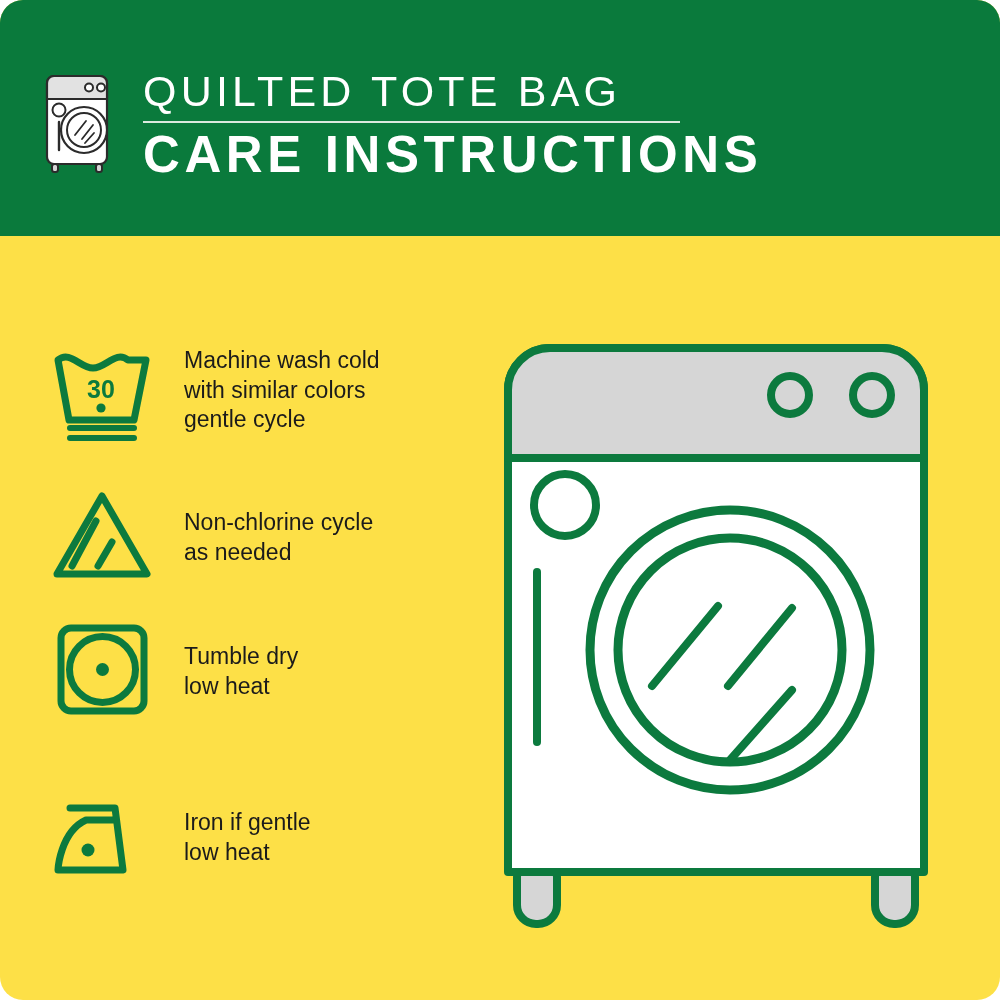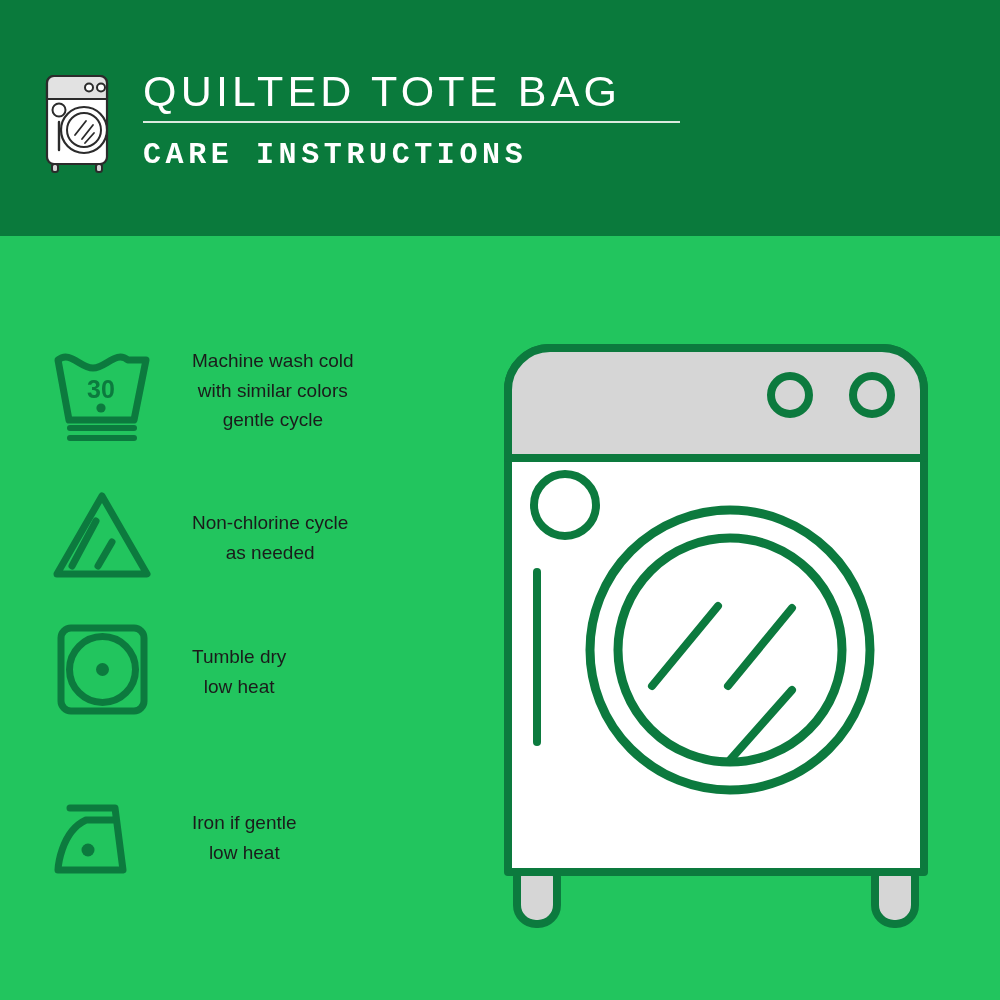--- a/index.html
+++ b/index.html
@@ -8,22 +8,23 @@
     padding: 0;
     background: #ffffff;
   }
   body {
     font-family: "Liberation Sans", sans-serif;
   }
   #page {
     position: relative;
     width: 1000px;
     height: 1000px;
-    background: #22c55e;
+    background: #fde047;
     overflow: hidden;
+    border-radius: 23px;
   }
 
   
   .header-band {
     position: absolute;
     left: 0;
     top: 0;
     width: 1000px;
     height: 236px;
     background: #0a7a3c;
@@ -52,22 +53,22 @@
   }
   .title-rule {
     margin-top: 5px;
     margin-bottom: 7px;
     width: 537px;
     height: 1.5px;
     background: #dceadf;
   }
   .title-sub {
     color: #ffffff;
-    font-family: Liberation Mono, monospace;
-    font-size: 30px;
+    font-family: Liberation Sans, sans-serif;
+    font-size: 51px;
     font-weight: 600;
     letter-spacing: 4.6px;
     line-height: 50px;
     white-space: nowrap;
   }
 
   
   .care-list {
     position: absolute;
     left: 0;
@@ -86,29 +87,28 @@
   .care-row.r1 { top: 250px; }
   .care-row.r2 { top: 384px; }
   .care-row.r3 { top: 556px; }
 
   .care-symbol {
     width: 110px;
     flex: 0 0 110px;
     display: block;
   }
   .care-text {
-    margin-left: 32px;
+    margin-left: 24px;
     padding-top: 2px;
     color: #1b1b1b;
     font-family: "Liberation Sans", sans-serif;
-    font-size: 19px;
+    font-size: 23px;
     font-weight: 400;
     line-height: 29.5px;
     white-space: pre-line;
-    text-align: center;
   }
   .care-row.r1 .care-text { padding-top: 22px; }
   .care-row.r2 .care-text { padding-top: 22px; }
   .care-row.r3 .care-text { padding-top: 16px; }
 
   
   .machine-art {
     position: absolute;
     left: 480px;
     top: 320px;

